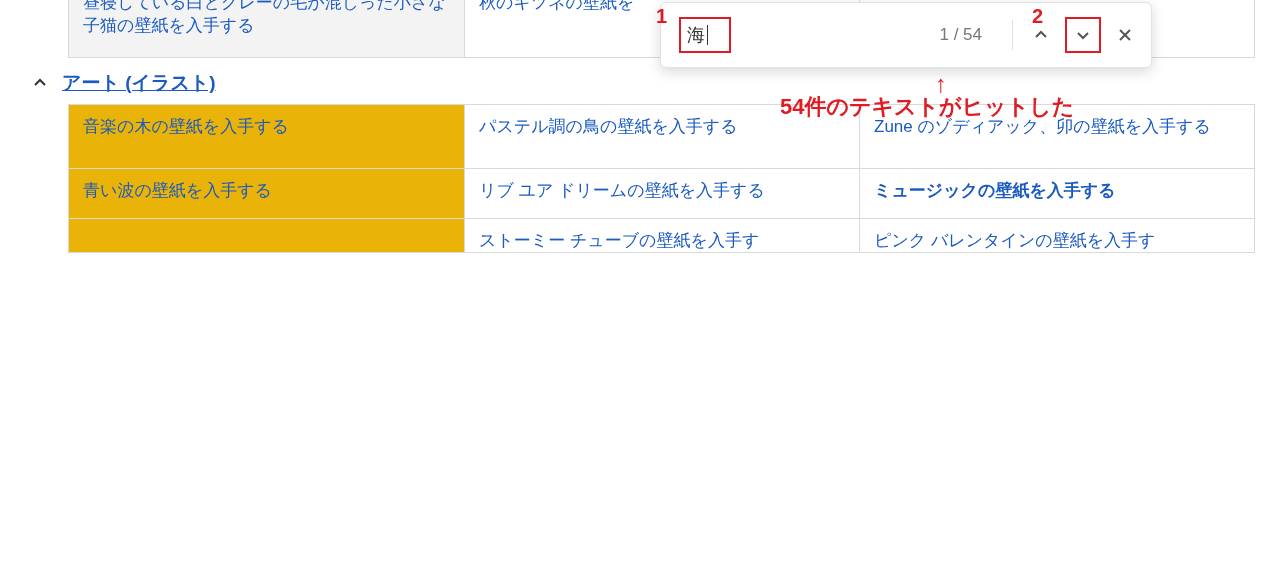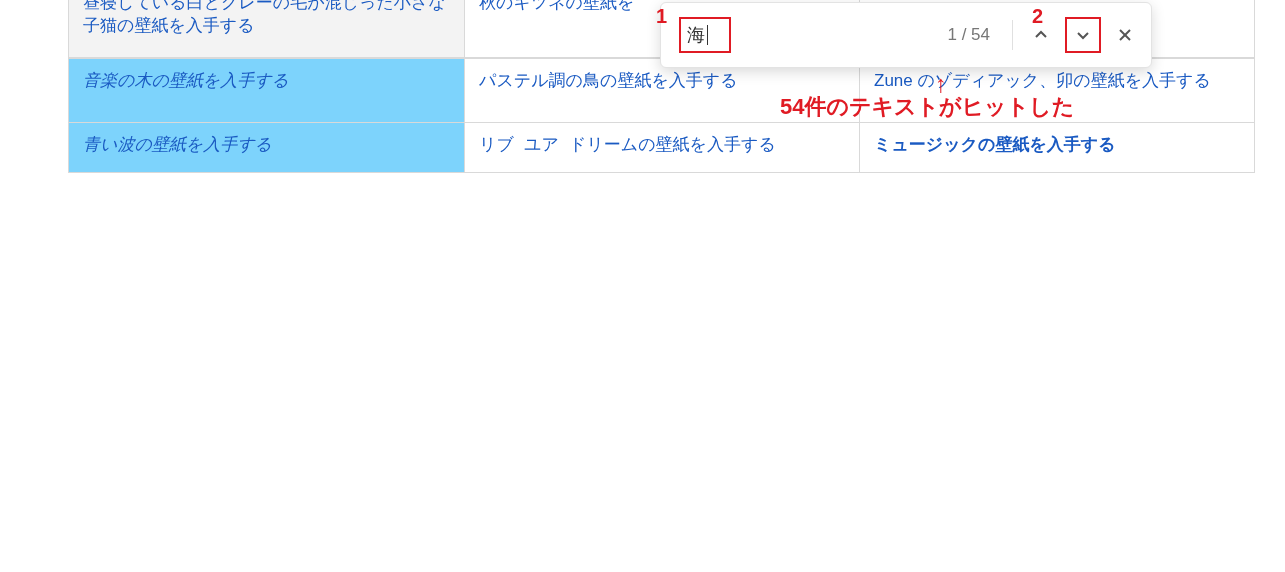--- a/index.html
+++ b/index.html
@@ -42,21 +42,21 @@
     border-collapse: collapse;
     width: 1186px;
     margin-left: 38px;
     table-layout: fixed;
   }
   table.grid td {
     border: 1px solid #d9d9d9;
     vertical-align: top;
     padding: 10px 14px 30px 14px;
   }
-  table.grid td.shaded { background: #7dd3fc; font-style: italic; }
+  table.grid td.shaded { background: #eab308; }
 
   .highlight {
     background: #f5a623;
     color: #222;
     border-radius: 1px;
   }
 
   
   .findbar {
     position: absolute;
@@ -87,21 +87,21 @@
     width: 1px; height: 20px; background: #333;
     margin-left: 2px;
     animation: blink 1s step-end infinite;
   }
   @keyframes blink { 50% { opacity: 0; } }
 
   .findbar .spacer { flex: 1; }
   .findbar .count {
     color: #777;
     font-size: 17px;
-    margin-right: 12px;
+    margin-right: 20px;
   }
   .findbar .sep {
     width: 1px; height: 30px; background: #e0e0e0;
     margin: 0 4px;
   }
   .findbar .icon-btn {
     width: 36px; height: 36px;
     display: flex; align-items: center; justify-content: center;
     cursor: pointer;
   }
@@ -157,43 +157,56 @@
       </colgroup>
     <tbody>
         <tr>
       <td class="shaded"><a href="#">昼寝している白とグレーの毛が混じった小さな子猫の壁紙を入手する</a></td>
       <td><a href="#">秋のキツネの壁紙を</a></td>
       <td></td>
     </tr>
   </tbody>
     </table>
 
+  <div class="section-header">
+    <span class="chevron">
+      <svg width="16" height="16" viewBox="0 0 16 16" fill="none" stroke="#333" stroke-width="2">
+        <polyline points="3,10 8,5 13,10"></polyline>
+      </svg>
+    </span>
+    <a href="#" class="section-title">アート (イラスト)</a>
+  </div>
 
   <table class="grid">
     <colgroup>
         <col style="width:396px">
         <col style="width:395px">
         <col style="width:395px">
       </colgroup>
 
     <tbody>
         <tr>
       <td class="shaded"><a href="#">音楽の木の壁紙を入手する</a></td>
       <td><a href="#">パステル調の鳥の壁紙を入手する</a></td>
       <td><a href="#">Zune のゾディアック、卯の壁紙を入手する</a></td>
     </tr>
 
 
 
     <tr>
       <td class="shaded" style="padding-bottom:16px;margin-left:12px;"><a href="#">青い波の壁紙を入手する</a></td>
-      <td style="padding-bottom:16px;font-family:Liberation Mono, monospace;"><a href="#">リブ ユア ドリームの壁紙を入手する</a></td>
+      <td style="padding-bottom:16px;"><a href="#">リブ ユア ドリームの壁紙を入手する</a></td>
       <td style="padding-bottom:16px;font-weight:bold;"><a href="#">ミュージックの壁紙を入手する</a></td>
     </tr>
 
+    <tr>
+      <td class="shaded" style="padding-bottom:0;"><a href="#"></a></td>
+      <td style="padding-bottom:0;"><a href="#">ストーミー チューブの壁紙を入手す</a></td>
+      <td style="padding-bottom:0;"><a href="#">ピンク バレンタインの壁紙を入手す</a></td>
+    </tr>
   </tbody>
     </table>
 </div>
 
 <div class="findbar">
   <div class="search-box">
     <span>海</span>
       <span class="caret"></span>
   </div>
   <span class="spacer"></span>

